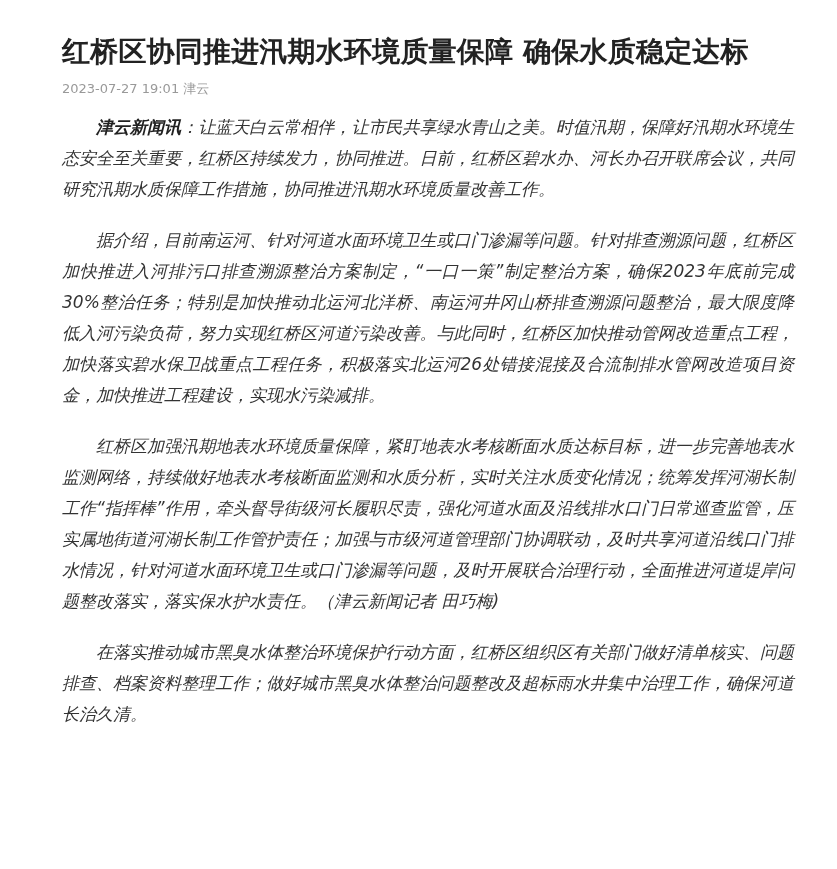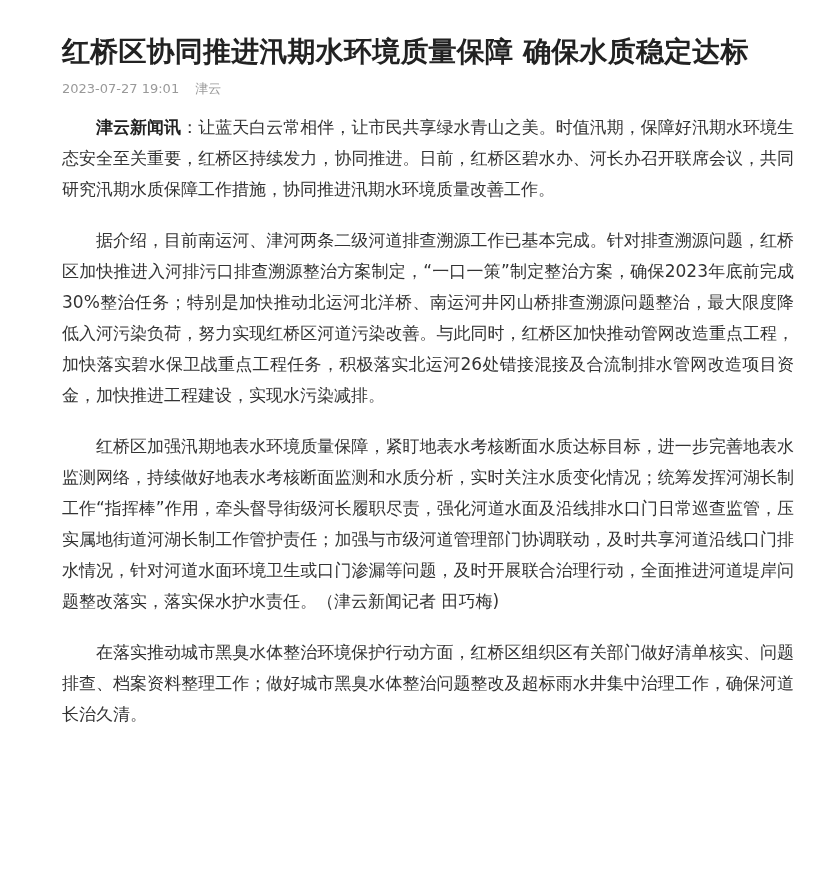--- a/index.html
+++ b/index.html
@@ -34,27 +34,27 @@
     }
     .meta {
       position: absolute;
       top: 80px;
       left: 0;
       font-size: 13px;
       color: #999999;
       white-space: nowrap;
     }
     .meta .source {
-      margin-left: 12px;
     }
     .body {
       position: absolute;
       top: 112px;
       left: 0;
       width: 732px;
+      font-style: italic;
     }
     .body p {
       margin: 0 0 20px 0;
       font-size: 17px;
       line-height: 31px;
       text-indent: 2em;
       text-align: justify;
       color: #333333;
     }
     .lead-strong {
@@ -68,17 +68,17 @@
 <div class="article">
   <h1 class="title">红桥区协同推进汛期水环境质量保障 确保水质稳定达标</h1>
 
   <div class="meta">
     <span>2023-07-27 19:01</span>
     <span class="source">津云</span>
   </div>
 
   <div class="body">
     <p><span class="lead-strong">津云新闻讯</span><span>：</span><span>让蓝天白云常相伴，让市民共享绿水青山之美。时值汛期，保障好汛期水环境生态安全至关重要，红桥区持续发力，协同推进。日前，红桥区碧水办、河长办召开联席会议，共同研究汛期水质保障工作措施，协同推进汛期水环境质量改善工作。</span></p>
-    <p>据介绍，目前南运河、津河两条二级河道排查溯源工作已基本完成。针对排查溯源问题，红桥区加快推进入河排污口排查溯源整治方案制定，“一口一策”制定整治方案，确保2023年底前完成30%整治任务；特别是加快推动北运河北洋桥、南运河井冈山桥排查溯源问题整治，最大限度降低入河污染负荷，努力实现红桥区河道污染改善。与此同时，红桥区加快推动管网改造重点工程，加快落实碧水保卫战重点工程任务，积极落实北运河26处错接混接及合流制排水管网改造项目资金，加快推进工程建设，实现水污染减排。</p>
+    <p>据介绍，目前南运河、针对河道水面环境卫生或口门渗漏等问题。针对排查溯源问题，红桥区加快推进入河排污口排查溯源整治方案制定，“一口一策”制定整治方案，确保2023年底前完成30%整治任务；特别是加快推动北运河北洋桥、南运河井冈山桥排查溯源问题整治，最大限度降低入河污染负荷，努力实现红桥区河道污染改善。与此同时，红桥区加快推动管网改造重点工程，加快落实碧水保卫战重点工程任务，积极落实北运河26处错接混接及合流制排水管网改造项目资金，加快推进工程建设，实现水污染减排。</p>
     <p>红桥区加强汛期地表水环境质量保障，紧盯地表水考核断面水质达标目标，进一步完善地表水监测网络，持续做好地表水考核断面监测和水质分析，实时关注水质变化情况；统筹发挥河湖长制工作“指挥棒”作用，牵头督导街级河长履职尽责，强化河道水面及沿线排水口门日常巡查监管，压实属地街道河湖长制工作管护责任；加强与市级河道管理部门协调联动，及时共享河道沿线口门排水情况，针对河道水面环境卫生或口门渗漏等问题，及时开展联合治理行动，全面推进河道堤岸问题整改落实，落实保水护水责任。（津云新闻记者 田巧梅)</p>
     <p>在落实推动城市黑臭水体整治环境保护行动方面，红桥区组织区有关部门做好清单核实、问题排查、档案资料整理工作；做好城市黑臭水体整治问题整改及超标雨水井集中治理工作，确保河道长治久清。</p>
   </div>
 </div>
 
 </body></html>

